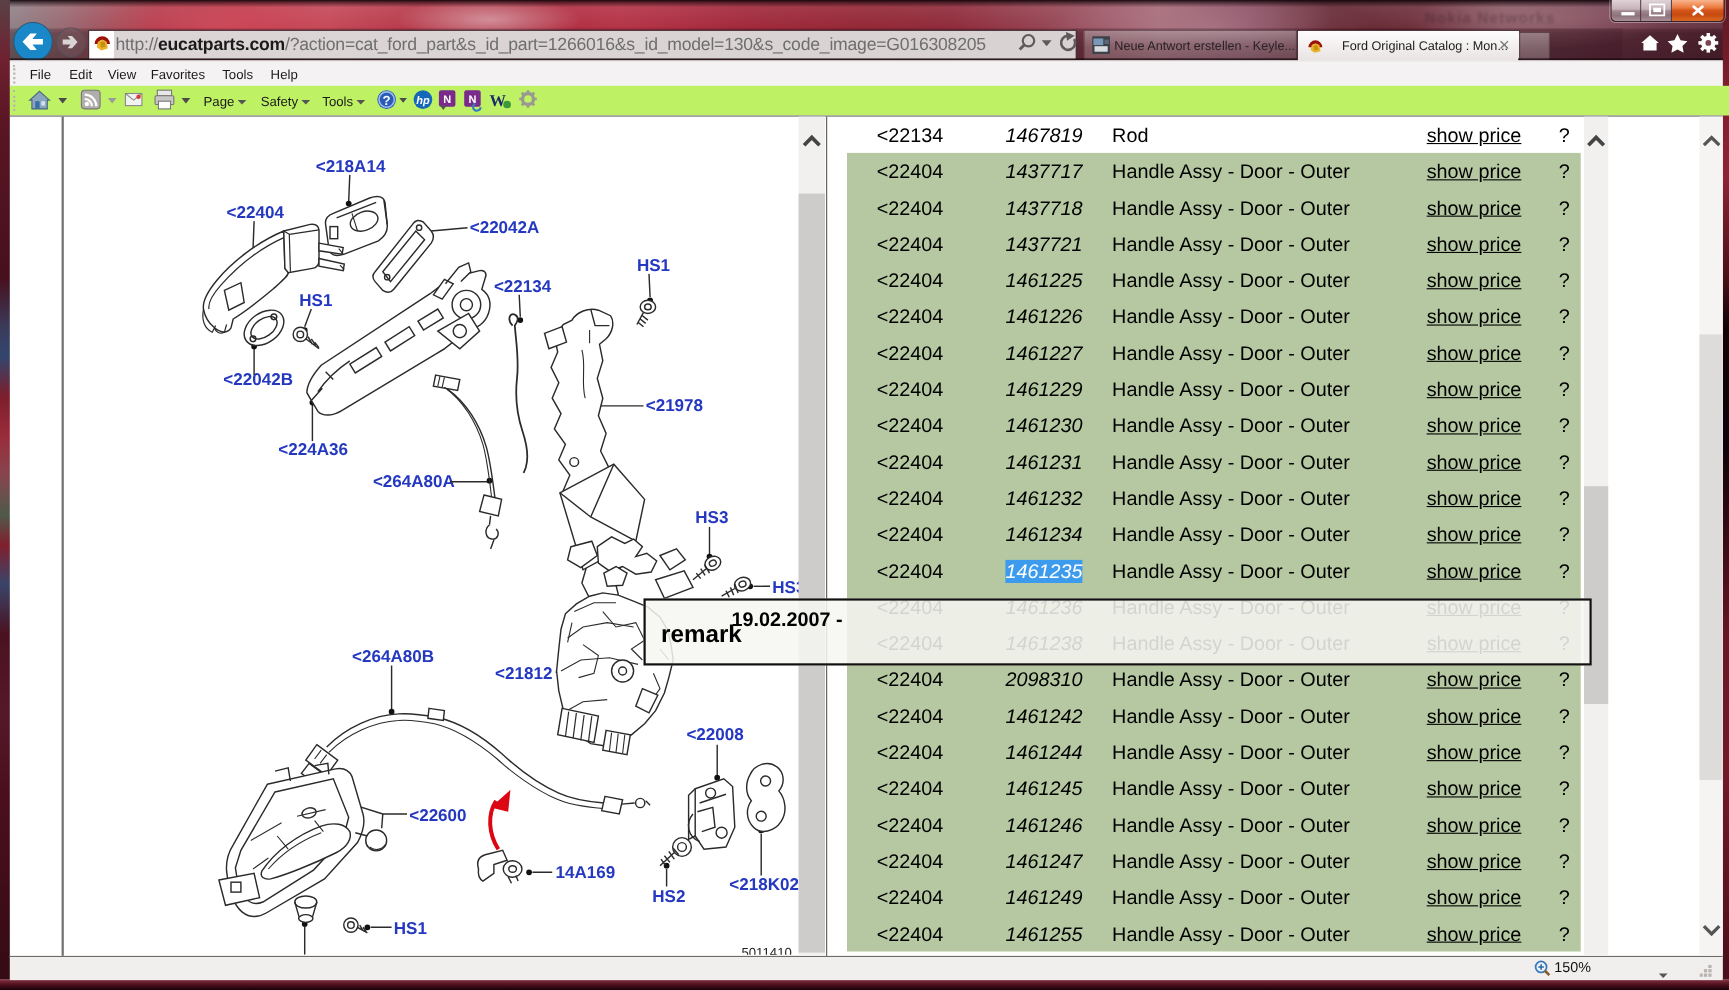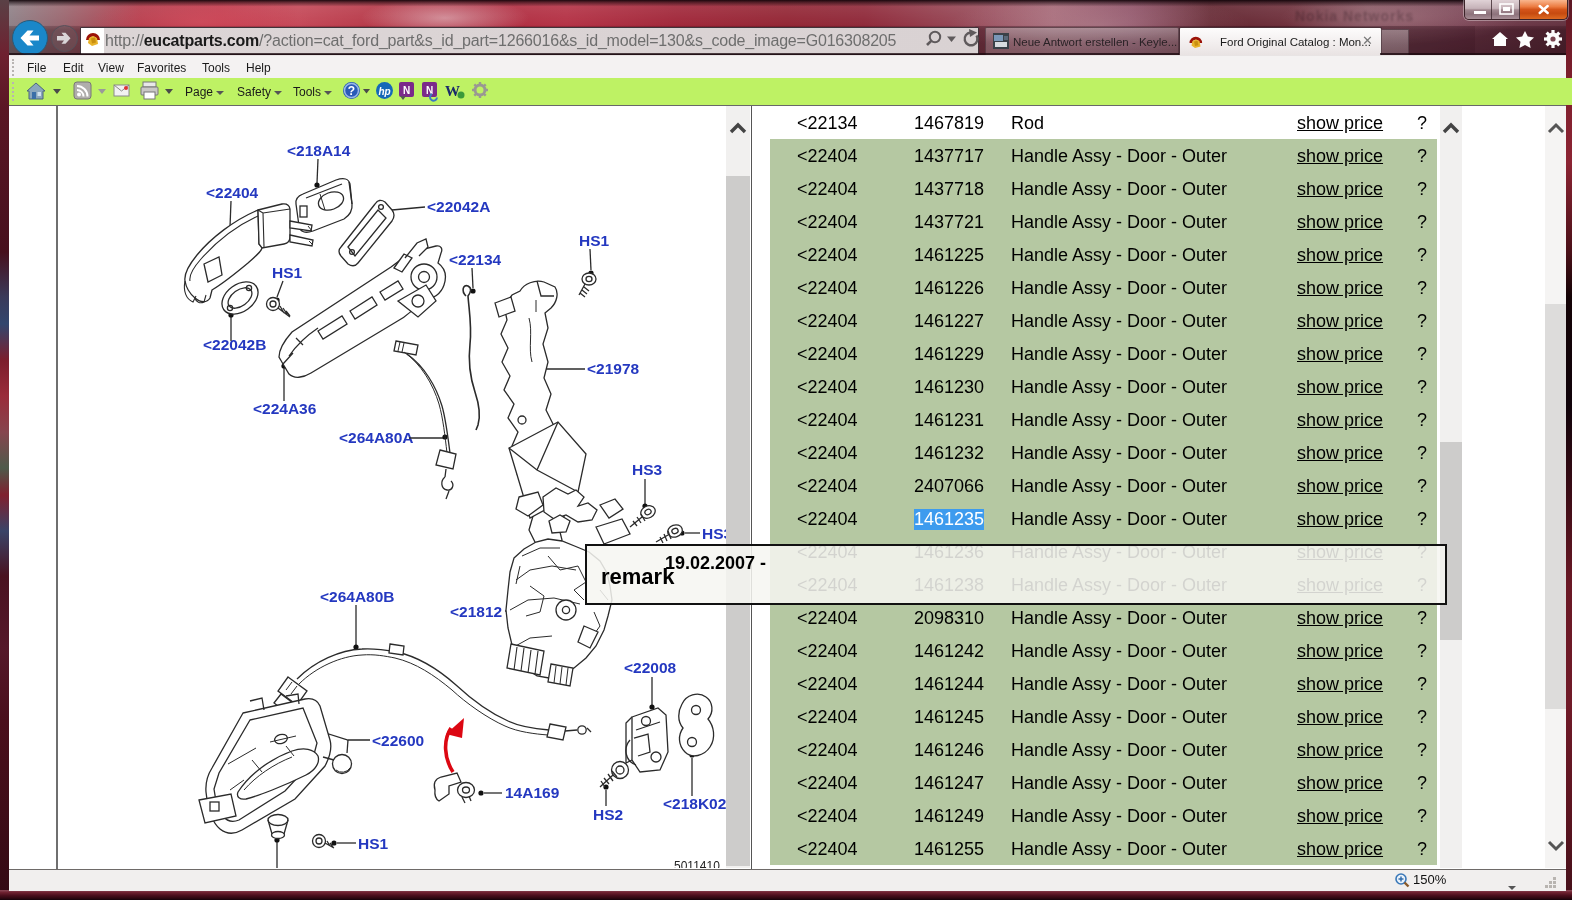--- a/index.html
+++ b/index.html
@@ -73,21 +73,21 @@
   #content{left:9px;top:105px;width:1557px;height:765px;background:#fff;border-top:1px solid #686868;}
   #vline{left:56px;top:106px;width:2px;height:763px;background:#6f6f6f;}
   #frameline{left:751px;top:106px;width:1px;height:763px;background:#555;}
   
   .sbtrack{background:#f1f0ef;}
   .sbthumb{background:#cdcccb;}
   
   #greenblock{left:770px;top:139px;width:667px;height:726px;background:#b5c8a2;}
   .row{position:absolute;left:770px;width:667px;height:33px;font-size:18px;color:#000;}
   .row span{position:absolute;top:7px;}
-  .c1{left:27px;} .c2{left:144px;} .c3{left:241px;text-align:right;}
+  .c1{left:27px;} .c2{left:144px;font-style:italic;} .c3{left:241px;text-align:right;}
   .c4{left:527px;text-decoration:underline;} .c5{left:647px;}
   
   #tooltip{left:585px;top:544px;width:858px;height:57px;background:rgba(246,246,241,0.86);
     border:2px solid #111;font-size:18px;color:#000;}
   
   #statusbar{left:9px;top:869px;width:1557px;height:21px;background:#f1efee;border-top:1px solid #6e6a68;}
   
   .bl{fill:#2438c0;font-weight:bold;font-size:15.5px;}
 </style>
 </head>
@@ -352,21 +352,21 @@
     </div>
   <div class="row" style="top:436px;">
       <span class="c1">&lt;22404</span>
       <span class="c2">1461232</span>
       <span class="c3">Handle Assy - Door - Outer</span>
       <span class="c4">show price</span>
       <span class="c5">?</span>
     </div>
   <div class="row" style="top:469px;">
       <span class="c1">&lt;22404</span>
-      <span class="c2">2407066</span>
+      <span class="c2">1461234</span>
       <span class="c3">Handle Assy - Door - Outer</span>
       <span class="c4">show price</span>
       <span class="c5">?</span>
     </div>
   <div class="row" style="top:502px;">
       <span class="c1">&lt;22404</span>
       <span class="c2" style="background:#3d9bee;color:#fff;">1461235</span>
       <span class="c3">Handle Assy - Door - Outer</span>
       <span class="c4">show price</span>
       <span class="c5">?</span>

